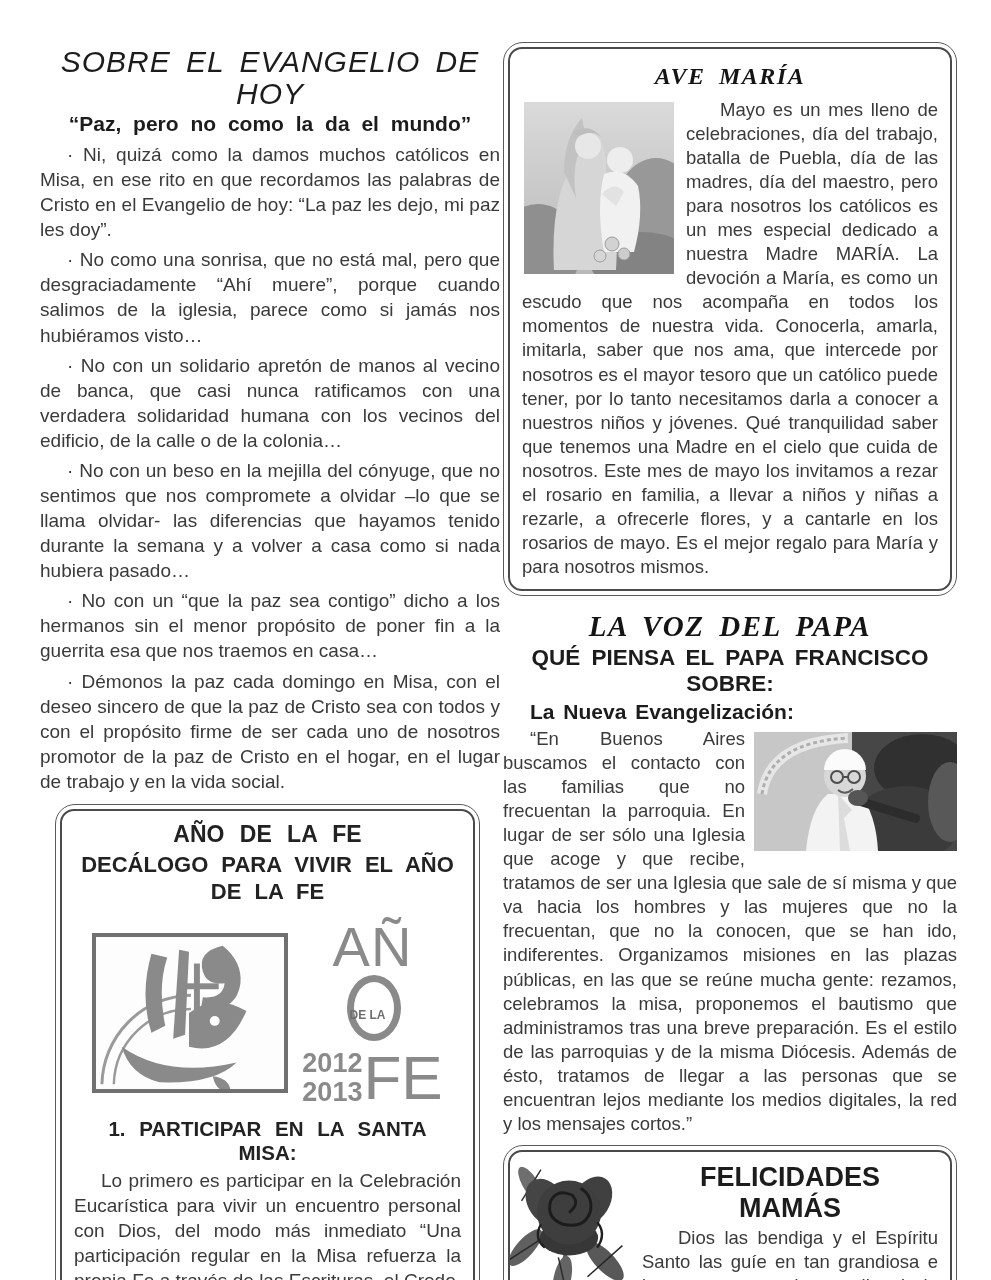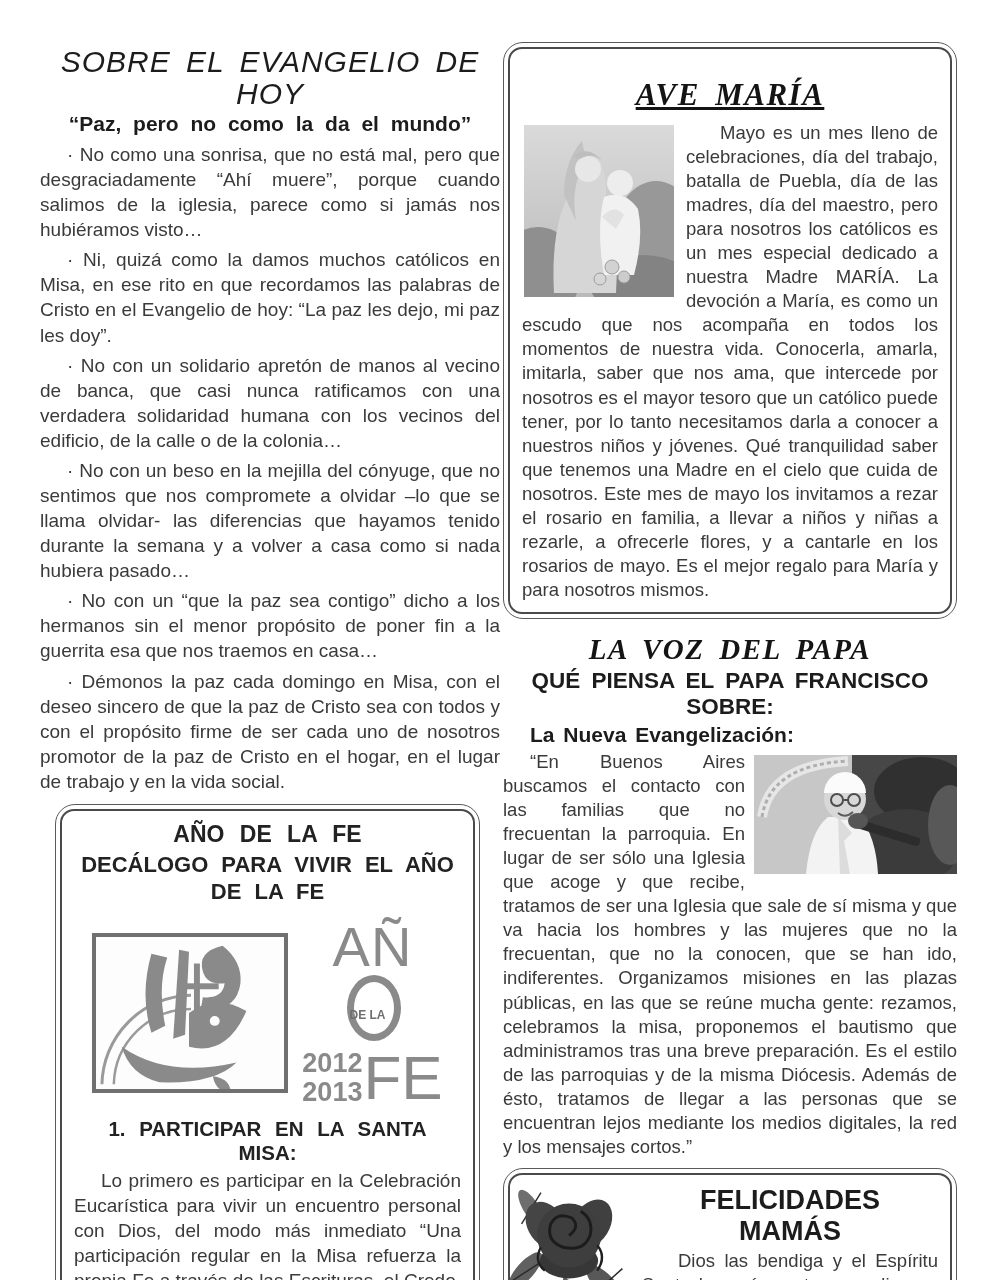--- a/index.html
+++ b/index.html
@@ -42,21 +42,21 @@
   .logo-years { font-weight:bold; font-size:27px; line-height:1.08; color:#8a8a8a; }
   .logo-fe   { font-size:62px; line-height:0.9; color:#8a8a8a; }
   .fb-item-title { font-weight:bold; font-size:20.5px; color:#222; text-align:center; word-spacing:8px; margin:10px 0 3px; }
   .fb-item-text  { font-size:19px; line-height:1.32; text-align:justify; text-indent:27px; margin:0; color:#3a3a3a; }
 
   
   .serif-title {
     font-family:"Liberation Serif", serif; font-style:italic; font-weight:bold;
     color:#141414; text-align:center; letter-spacing:1.5px; word-spacing:6px;
   }
-  .ave-title { font-size:31px; margin:20px 0 8px;text-decoration:underline; }
+  .ave-title { font-size:24px; margin:6px 0 8px; }
   .ave-body  { font-size:18.5px; line-height:1.3; text-align:justify; text-indent:34px; margin:0; color:#3a3a3a; }
   .madonna   { float:left; width:150px; height:172px; margin:4px 12px 4px 2px; }
   .madonna svg, .pope svg, .rose svg, .logo-square svg { display:block; width:100%; height:100%; }
 
   .voz-title { font-size:29px; margin:14px 0 2px; }
   .voz-sub   { font-weight:bold; font-size:22.5px; color:#1c1c1c; text-align:center; word-spacing:5px; line-height:1.18; margin:0 0 2px; }
   .voz-topic { font-weight:bold; font-size:21px; color:#1c1c1c; text-indent:27px; margin:2px 0 3px; word-spacing:3px; }
   .voz-text  { font-size:18.5px; line-height:1.3; text-align:justify; text-indent:27px; margin:0; color:#3a3a3a; }
   .pope      { float:right; width:203px; height:119px; margin:5px 0 6px 9px; }
 
@@ -69,22 +69,22 @@
 </head>
 <body>
 
 <div class="page">
 
   <div class="col-left">
 
     <section class="gospel">
       <h1 class="gospel-title">SOBRE EL EVANGELIO DE HOY</h1>
       <h2 class="gospel-sub">“Paz, pero no como la da el mundo”</h2>
+      <p>· Ni, quizá como la damos muchos católicos en Misa, en ese rito en que recordamos las palabras de Cristo en el Evangelio de hoy: “La paz les dejo, mi paz les doy”.</p>
       <p>· No como una sonrisa, que no está mal, pero que desgraciadamente “Ahí muere”, porque cuando salimos de la iglesia, parece como si jamás nos hubiéramos visto…</p>
-      <p>· Ni, quizá como la damos muchos católicos en Misa, en ese rito en que recordamos las palabras de Cristo en el Evangelio de hoy: “La paz les dejo, mi paz les doy”.</p>
       <p>· No con un solidario apretón de manos al vecino de banca, que casi nunca ratificamos con una verdadera solidaridad humana con los vecinos del edificio, de la calle o de la colonia…</p>
       <p>· No con un beso en la mejilla del cónyuge, que no sentimos que nos compromete a olvidar –lo que se llama olvidar- las diferencias que hayamos tenido durante la semana y a volver a casa como si nada hubiera pasado…</p>
       <p>· No con un “que la paz sea contigo” dicho a los hermanos sin el menor propósito de poner fin a la guerrita esa que nos traemos en casa…</p>
       <p>· Démonos la paz cada domingo en Misa, con el deseo sincero de que la paz de Cristo sea con todos y con el propósito firme de ser cada uno de nosotros promotor de la paz de Cristo en el hogar, en el lugar de trabajo y en la vida social.</p>
     </section>
 
     <section class="rbox faith-box">
       <div class="rbox-in">
         <div class="fb-title">AÑO DE LA FE</div>
         <div class="fb-sub">DECÁLOGO PARA VIVIR EL AÑO DE LA FE</div>

